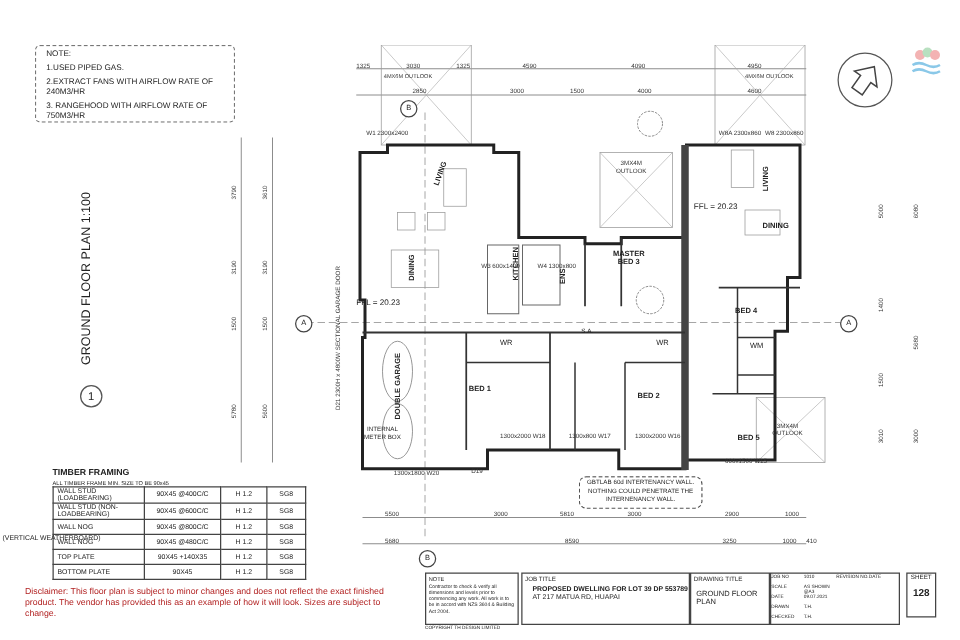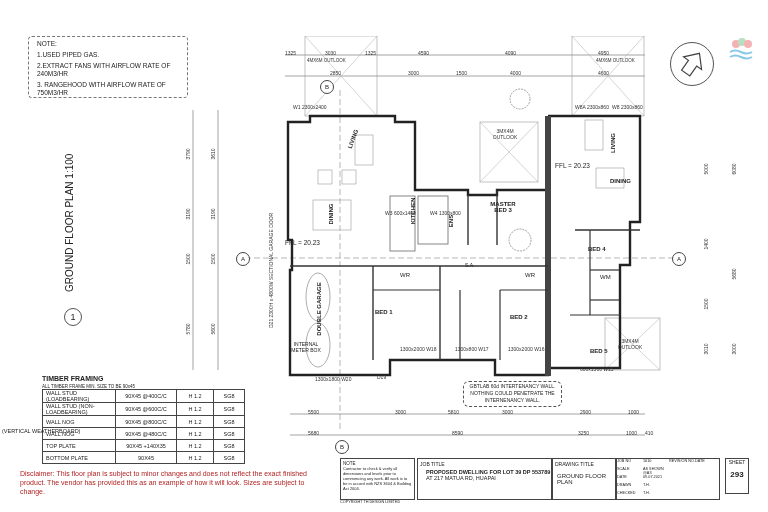--- a/index.html
+++ b/index.html
@@ -289,14 +289,14 @@
   <div>T.H.</div>
   <div></div>
     <div></div>
   <div>CHECKED</div>
   <div>T.H.</div>
   <div></div>
     <div></div>
 </div>
 <div class="abs sheet">
   <div>SHEET</div>
-  <div style="font-size:8px;font-weight:bold;margin-top:5px;">293</div>
+  <div style="font-size:8px;font-weight:bold;margin-top:5px;">128</div>
 </div>
 
 </body></html>

